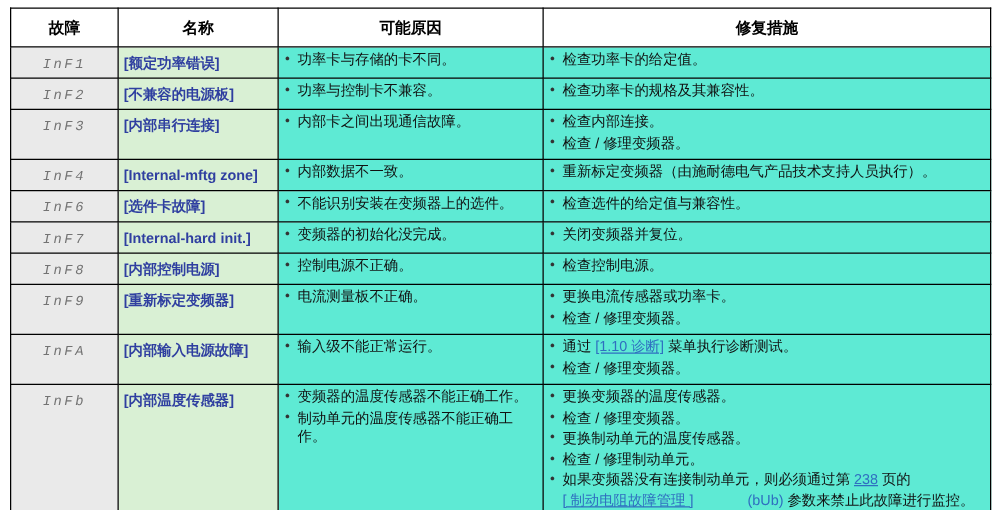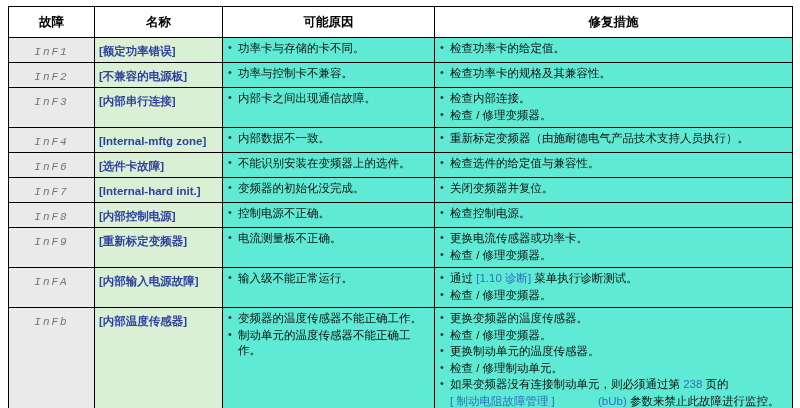--- a/index.html
+++ b/index.html
@@ -135,20 +135,21 @@
   }
   ul.bullets li.nobullet {
     padding-left: 11px;
   }
   ul.bullets li.nobullet:before {
     content: "";
   }
 
   .link {
     color: #2f6fc0;
+    text-decoration: underline;
   }
   .param {
     color: #2f6fc0;
     margin-left: 40px;
   }
 </style>
 </head>
 <body>
 
 <div class="watermark-layer">

